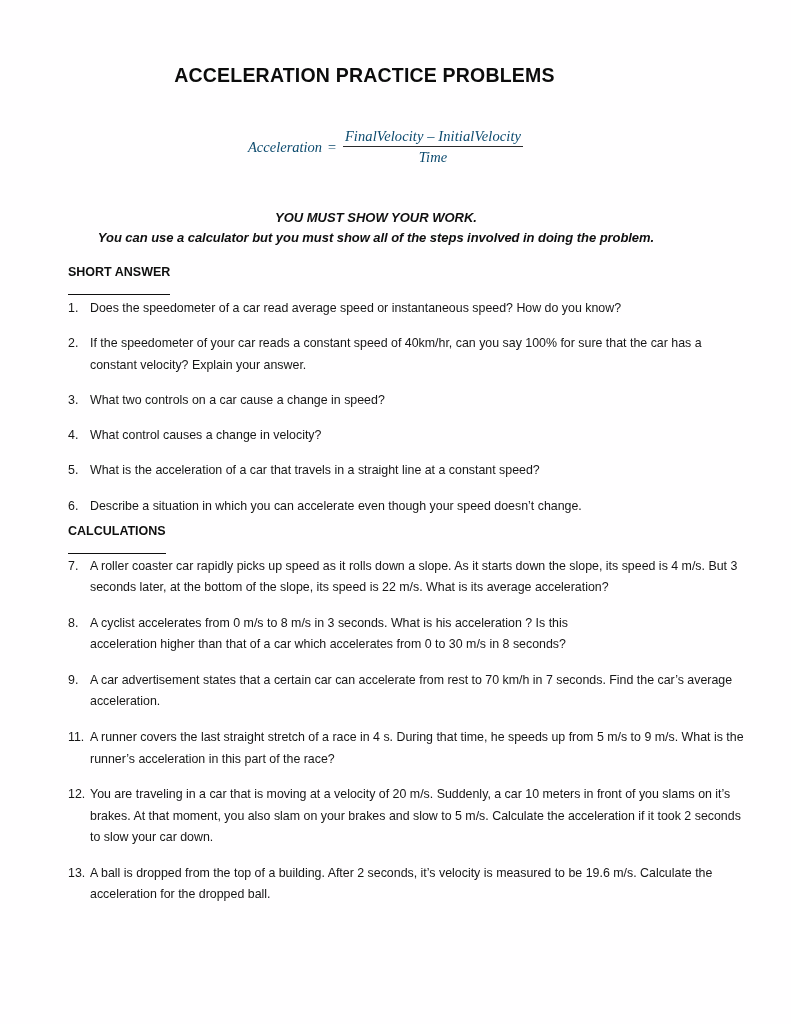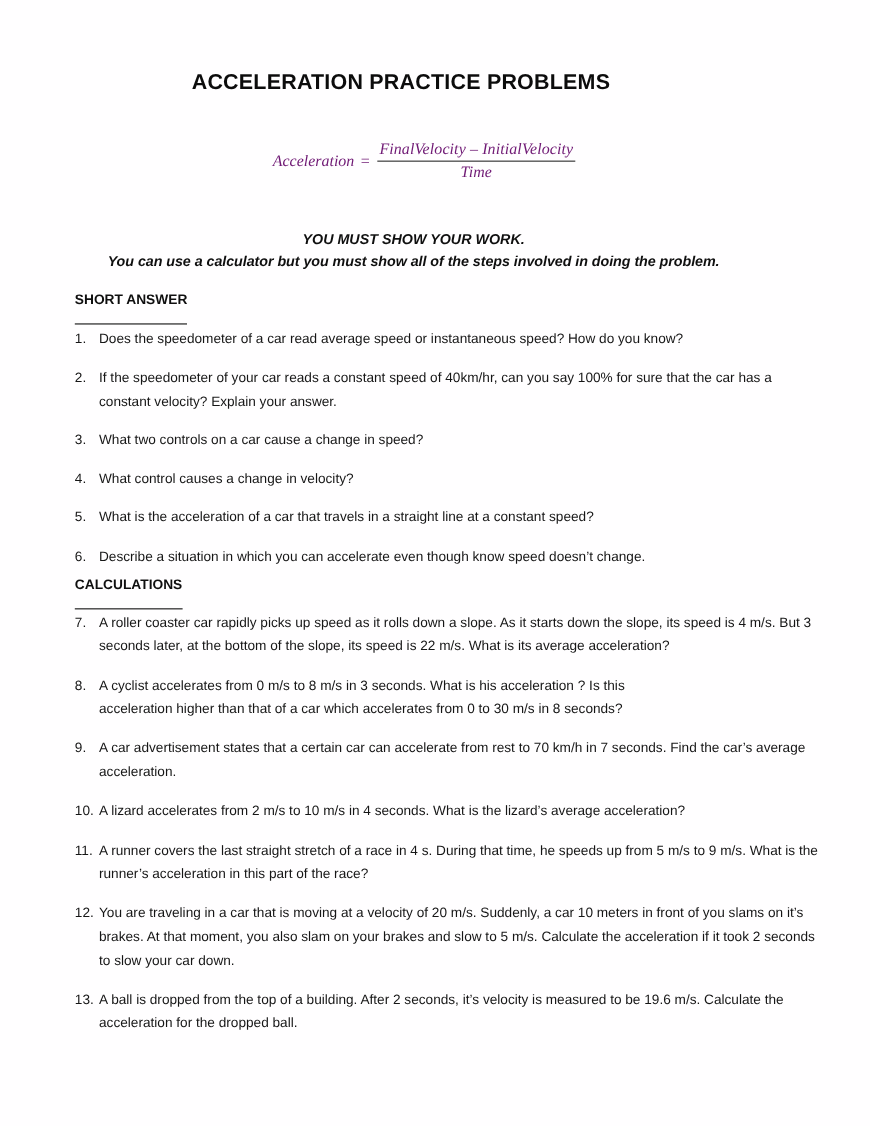--- a/index.html
+++ b/index.html
@@ -32,21 +32,21 @@
   }
   
   .formula {
     position: absolute;
     top: 128px;
     left: 248px;
     display: flex;
     align-items: center;
     font-family: "Liberation Serif", serif;
     font-style: italic;
-    color: #701a75;
+    color: #0c4a6e;
   }
   .formula-lhs {
     font-size: 14.5px;
     padding-right: 5px;
     white-space: nowrap;
   }
   .formula-eq {
     font-size: 14.5px;
     padding-right: 6px;
   }
@@ -179,21 +179,21 @@
       <span class="qtext wide">What control causes a change in velocity?</span>
     </div>
 
     <div class="qitem gap-sm">
       <span class="qnum">5.</span>
       <span class="qtext wide">What is the acceleration of a car that travels in a straight line at a constant speed?</span>
     </div>
 
     <div class="qitem">
       <span class="qnum">6.</span>
-      <span class="qtext wide">Describe a situation in which you can accelerate even though know speed doesn’t change.</span>
+      <span class="qtext wide">Describe a situation in which you can accelerate even though your speed doesn’t change.</span>
     </div>
   </div>
 
   <div class="section-heading" id="heading-calculations">
     <span>CALCULATIONS</span>
   </div>
 
   <div class="qlist" id="list-calculations">
 
     <div class="qitem gap-md">
@@ -204,24 +204,20 @@
     <div class="qitem gap-md">
       <span class="qnum">8.</span>
       <span class="qtext narrow">A cyclist accelerates from 0 m/s to 8 m/s in 3 seconds. What is his acceleration ? Is this acceleration higher than that of a car which accelerates from 0 to 30 m/s in 8 seconds?</span>
     </div>
 
     <div class="qitem gap-md">
       <span class="qnum">9.</span>
       <span class="qtext wide">A car advertisement states that a certain car can accelerate from rest to 70 km/h in 7 seconds.  Find the car’s average acceleration.</span>
     </div>
 
-    <div class="qitem gap-md">
-      <span class="qnum">10.</span>
-      <span class="qtext wide">A lizard accelerates from 2 m/s to 10 m/s in 4 seconds.  What is the lizard’s average acceleration?</span>
-    </div>
 
     <div class="qitem gap-md">
       <span class="qnum">11.</span>
       <span class="qtext wide">A runner covers the last straight stretch of a race in 4 s.  During that time, he speeds up from 5 m/s to 9 m/s.  What is the runner’s acceleration in this part of the race?</span>
     </div>
 
     <div class="qitem gap-md">
       <span class="qnum">12.</span>
       <span class="qtext wide">You are traveling in a car that is moving at a velocity of 20 m/s.  Suddenly, a car 10 meters in front of you slams on it’s brakes.  At that moment, you also slam on your brakes and slow to 5 m/s.  Calculate the acceleration if it took 2 seconds to slow your car down.</span>
     </div>

